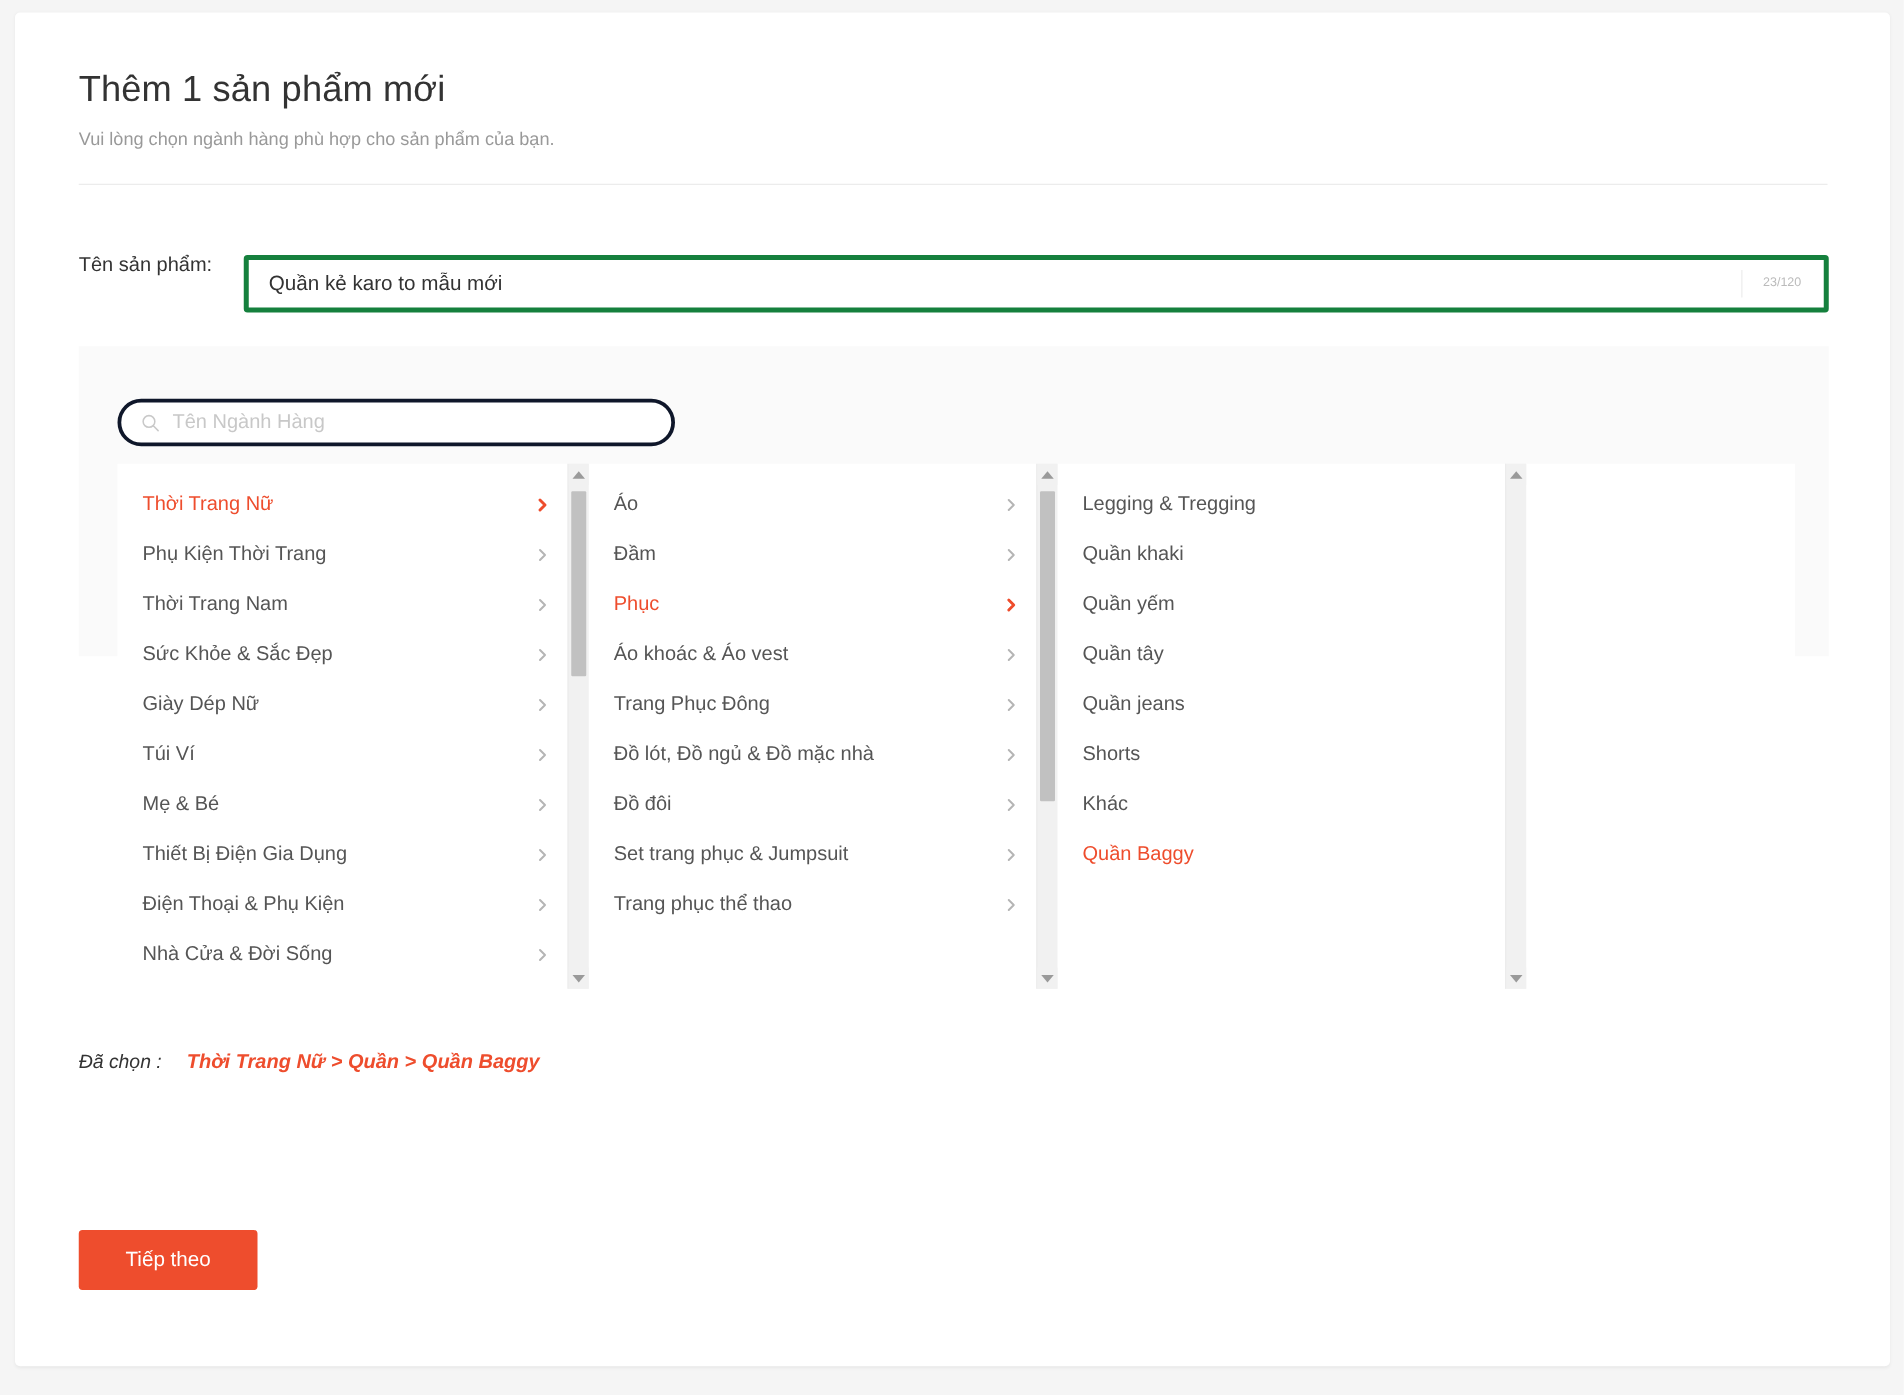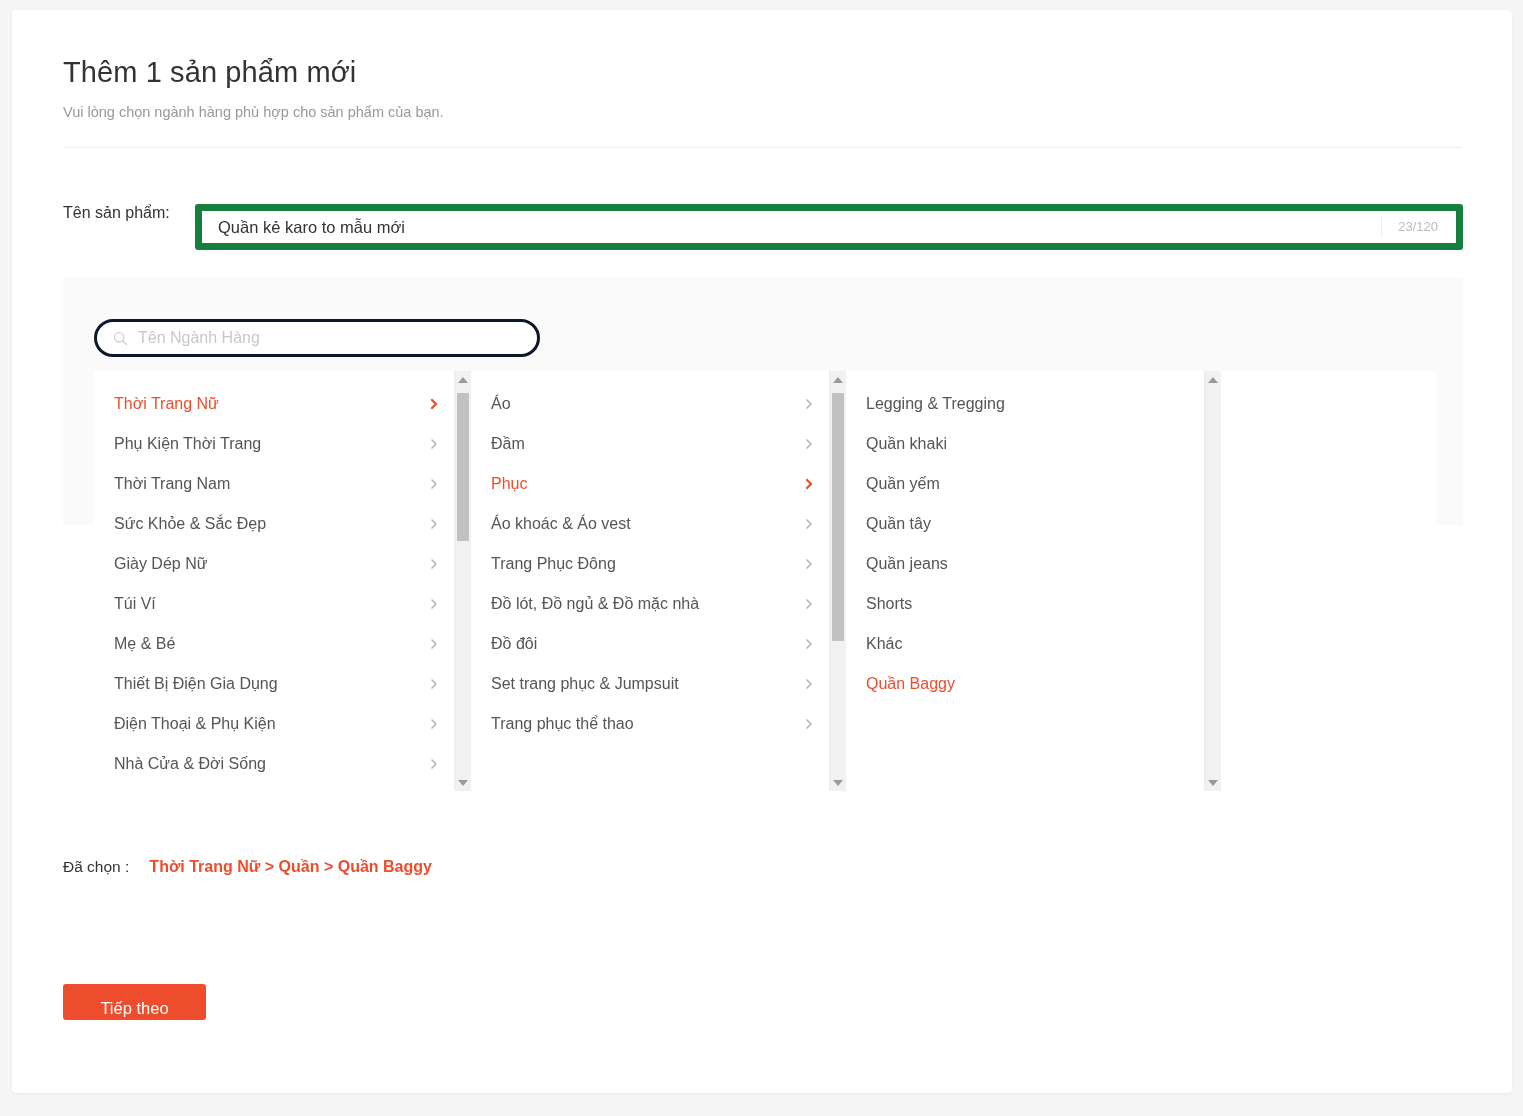--- a/index.html
+++ b/index.html
@@ -66,42 +66,42 @@
   .name-label {
     font-size: 16px;
     color: #333333;
     width: 132px;
     flex: 0 0 132px;
     line-height: 46px;
   }
   .name-input-wrap {
     flex: 1 1 auto;
     height: 46px;
-    border: 7px solid #15803d;
+    border: 4px solid #15803d;
     border-radius: 3px;
     background: #fff;
     display: flex;
     align-items: center;
     box-sizing: border-box;
     margin-top: 28px;
   }
   .name-input {
     flex: 1 1 auto;
     border: none;
     outline: none;
     font-family: "Liberation Sans", sans-serif;
     font-size: 16.5px;
     color: #333333;
     padding: 0 16px;
     height: 44px;
     background: transparent;
   }
   .name-counter {
     flex: 0 0 auto;
-    font-size: 13px;
+    font-size: 10px;
     color: #bbbbbb;
     padding: 0 18px 0 16px;
     border-left: 1px solid #ededed;
     line-height: 22px;
     height: 22px;
     display: flex;
     align-items: center;
   }
 
   
@@ -246,42 +246,43 @@
     left: 2px;
     width: 12px;
     background: #c1c1c1;
     border-radius: 1px;
   }
 
   
   .chosen-row {
     position: absolute;
     left: 51px;
-    top: 848px;
+    top: 831px;
     display: flex;
     align-items: baseline;
+    font-style: italic;
   }
   .chosen-label {
     font-size: 15.5px;
     color: #333333;
     margin-right: 20px;
   }
   .chosen-path {
     font-size: 16px;
     color: #ee4d2d;
     font-weight: 600;
   }
 
   
   .next-btn {
     position: absolute;
     left: 51px;
     top: 974px;
     width: 143px;
-    height: 36px;
+    height: 48px;
     background: #ee4d2d;
     color: #ffffff;
     border: none;
     border-radius: 3px;
     font-family: "Liberation Sans", sans-serif;
     font-size: 16.5px;
     cursor: pointer;
     padding: 0;
     line-height: 48px;
   }

